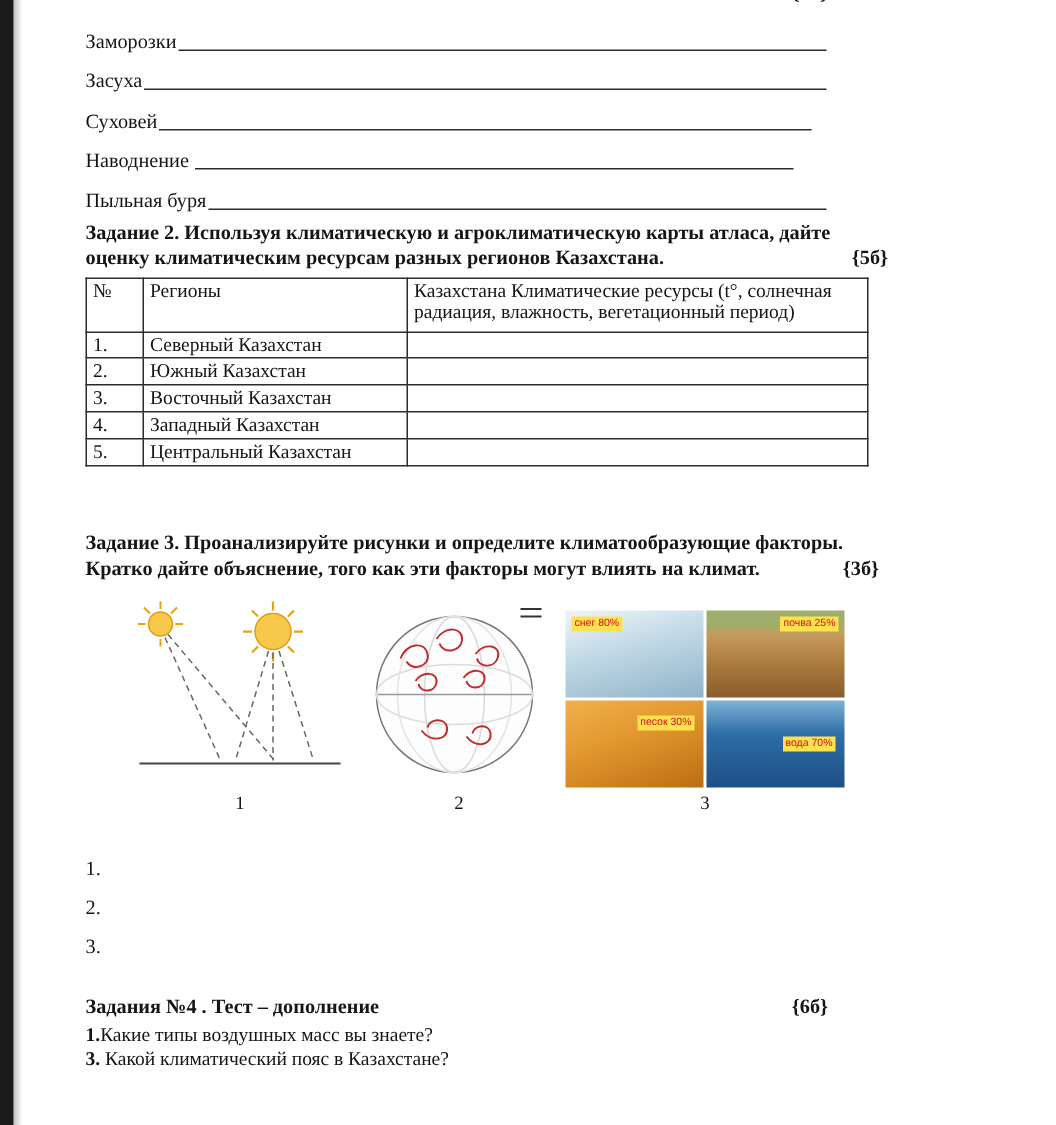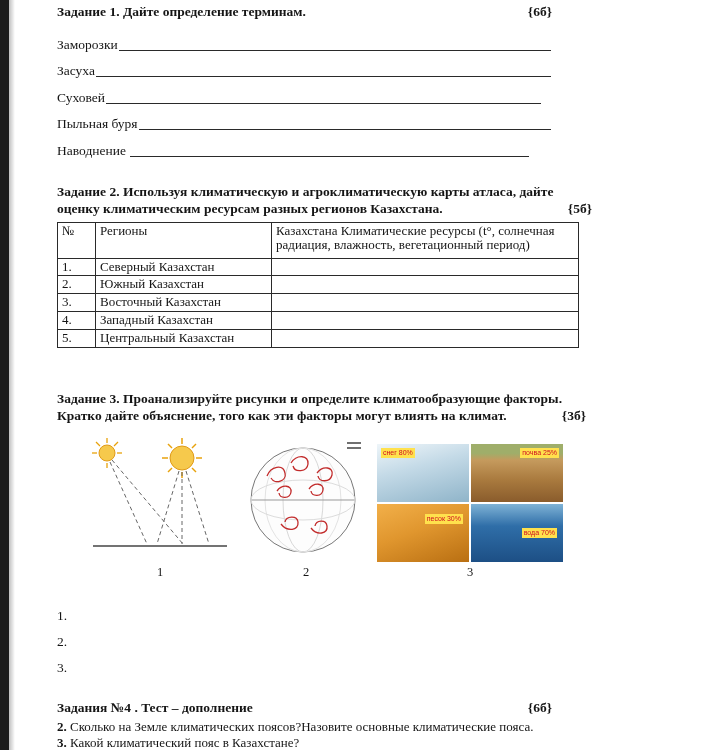--- a/index.html
+++ b/index.html
@@ -37,21 +37,21 @@
   .pts-r6  { right:6px; }
   .pts-r40 { right:40px;text-align:right; }
 
   
   .terms { margin-top:6px; }
   .term-row { display:flex; align-items:flex-end; height:26.5px; }
   .term-label { white-space:pre; }
   .term-line { flex:1; border-bottom:1px solid #2a2a2a; margin-bottom:2px; margin-left:1px; }
 
   
-  .t2-title { margin-top:24px; }
+  .t2-title { margin-top:4px; }
   table.resources {
     border-collapse:collapse;
     margin-top:5px;
     width:522px;
     font-size:13px;
     line-height:1.15;
   }
   table.resources td {
     border:1px solid #2a2a2a;
     padding:1px 4px;
@@ -119,43 +119,42 @@
 </style>
 </head>
 <body>
 
 <div class="edge-strip"></div>
 <div class="edge-shade"></div>
 
 <div class="doc">
 
   <p class="sec-title">
-    <span>Задание 1. Дайте определение терминам.</span>
     <span class="pts pts-r40">{6б}</span>
   </p>
 
   <div class="terms">
     <div class="term-row" style="width:494px">
       <span class="term-label">Заморозки</span>
       <span class="term-line"></span>
     </div>
     <div class="term-row" style="width:494px">
       <span class="term-label">Засуха</span>
       <span class="term-line"></span>
     </div>
     <div class="term-row" style="width:484px">
       <span class="term-label">Суховей</span>
       <span class="term-line"></span>
     </div>
+    <div class="term-row" style="width:472px">
+      <span class="term-label">Наводнение </span>
+      <span class="term-line"></span>
+    </div>
     <div class="term-row" style="width:494px">
       <span class="term-label">Пыльная буря</span>
-      <span class="term-line"></span>
-    </div>
-    <div class="term-row" style="width:472px">
-      <span class="term-label">Наводнение </span>
       <span class="term-line"></span>
     </div>
   </div>
 
   <p class="sec-title t2-title">
     <span>Задание 2. Используя климатическую и агроклиматическую карты атласа, дайте оценку климатическим ресурсам разных регионов Казахстана.</span>
     <span class="pts pts-r0">{5б}</span>
   </p>
 
   <table class="resources">
@@ -290,18 +289,18 @@
     <div class="answer-line">2.</div>
     <div class="answer-line">3.</div>
   </div>
 
   <p class="sec-title t4-title">
     <span>Задания №4 .  Тест – дополнение</span>
     <span class="pts pts-r40">{6б}</span>
   </p>
 
   <div class="quiz">
-    <p class="q"><b>2.</b><span> Сколько на Земле климатических поясов?Назовите основные климатические пояса.</span></p>
+    <p class="q"><b>1.</b><span>Какие типы  воздушных масс вы знаете?</span></p>
     <p class="q"><b>3.</b><span> Какой климатический пояс в Казахстане?</span></p>
 
   </div>
 
 </div>
 
 </body></html>

